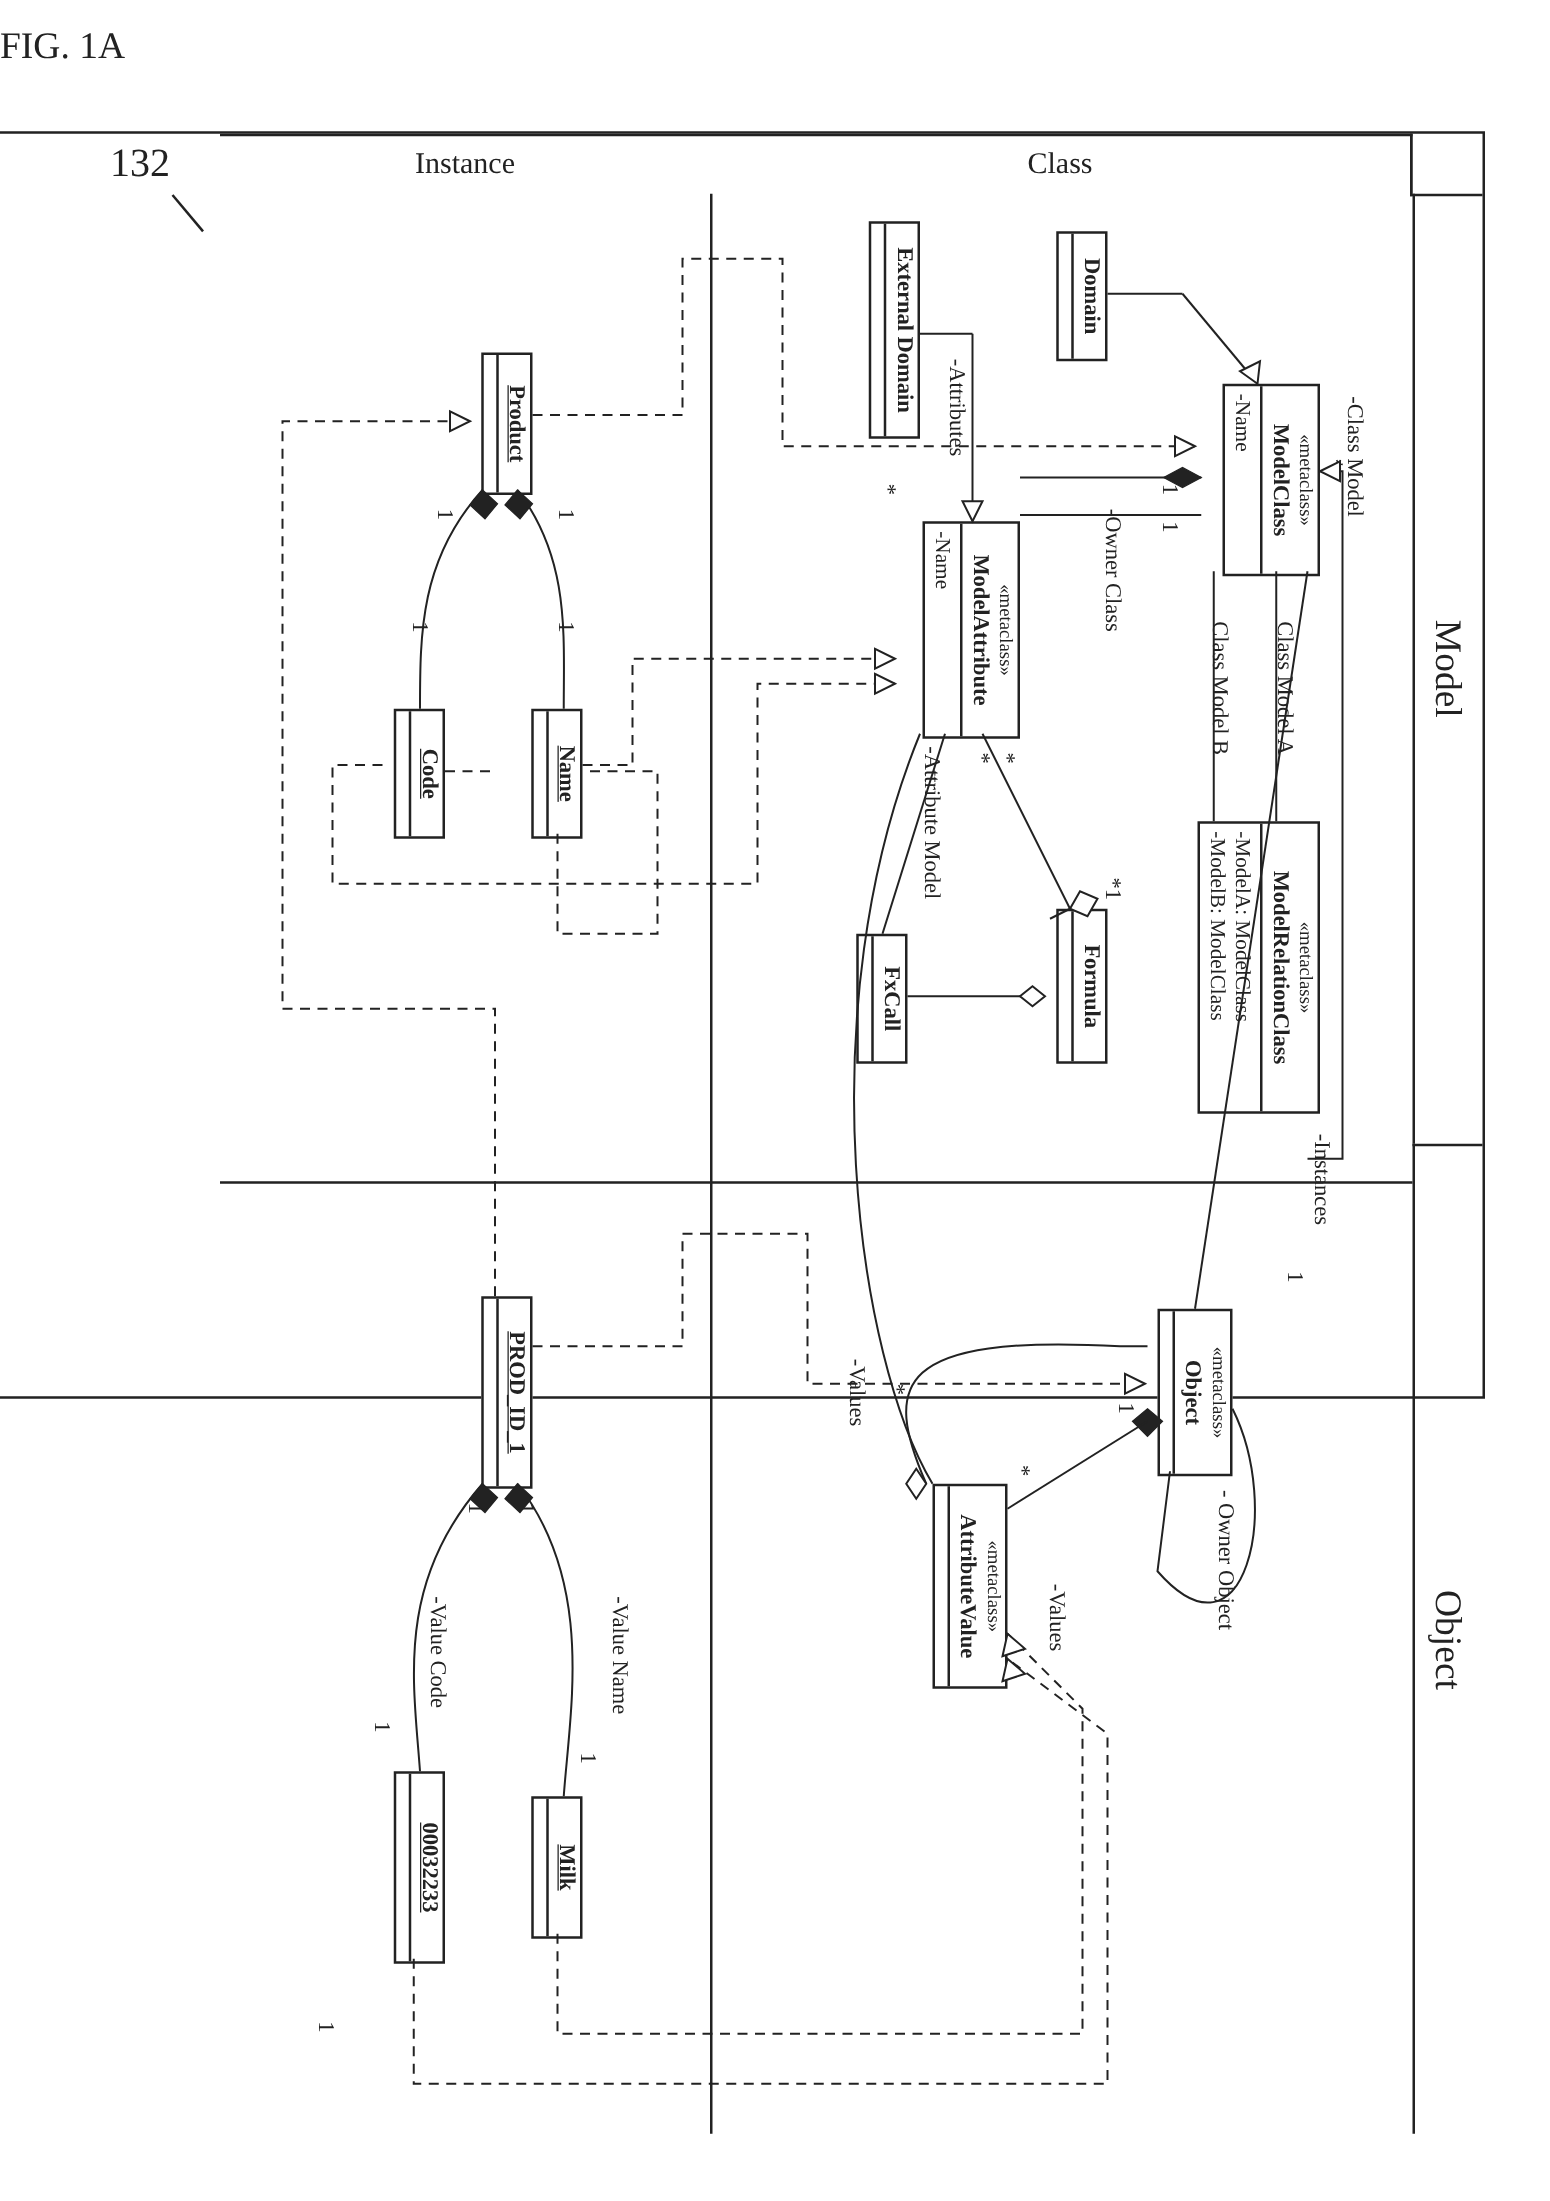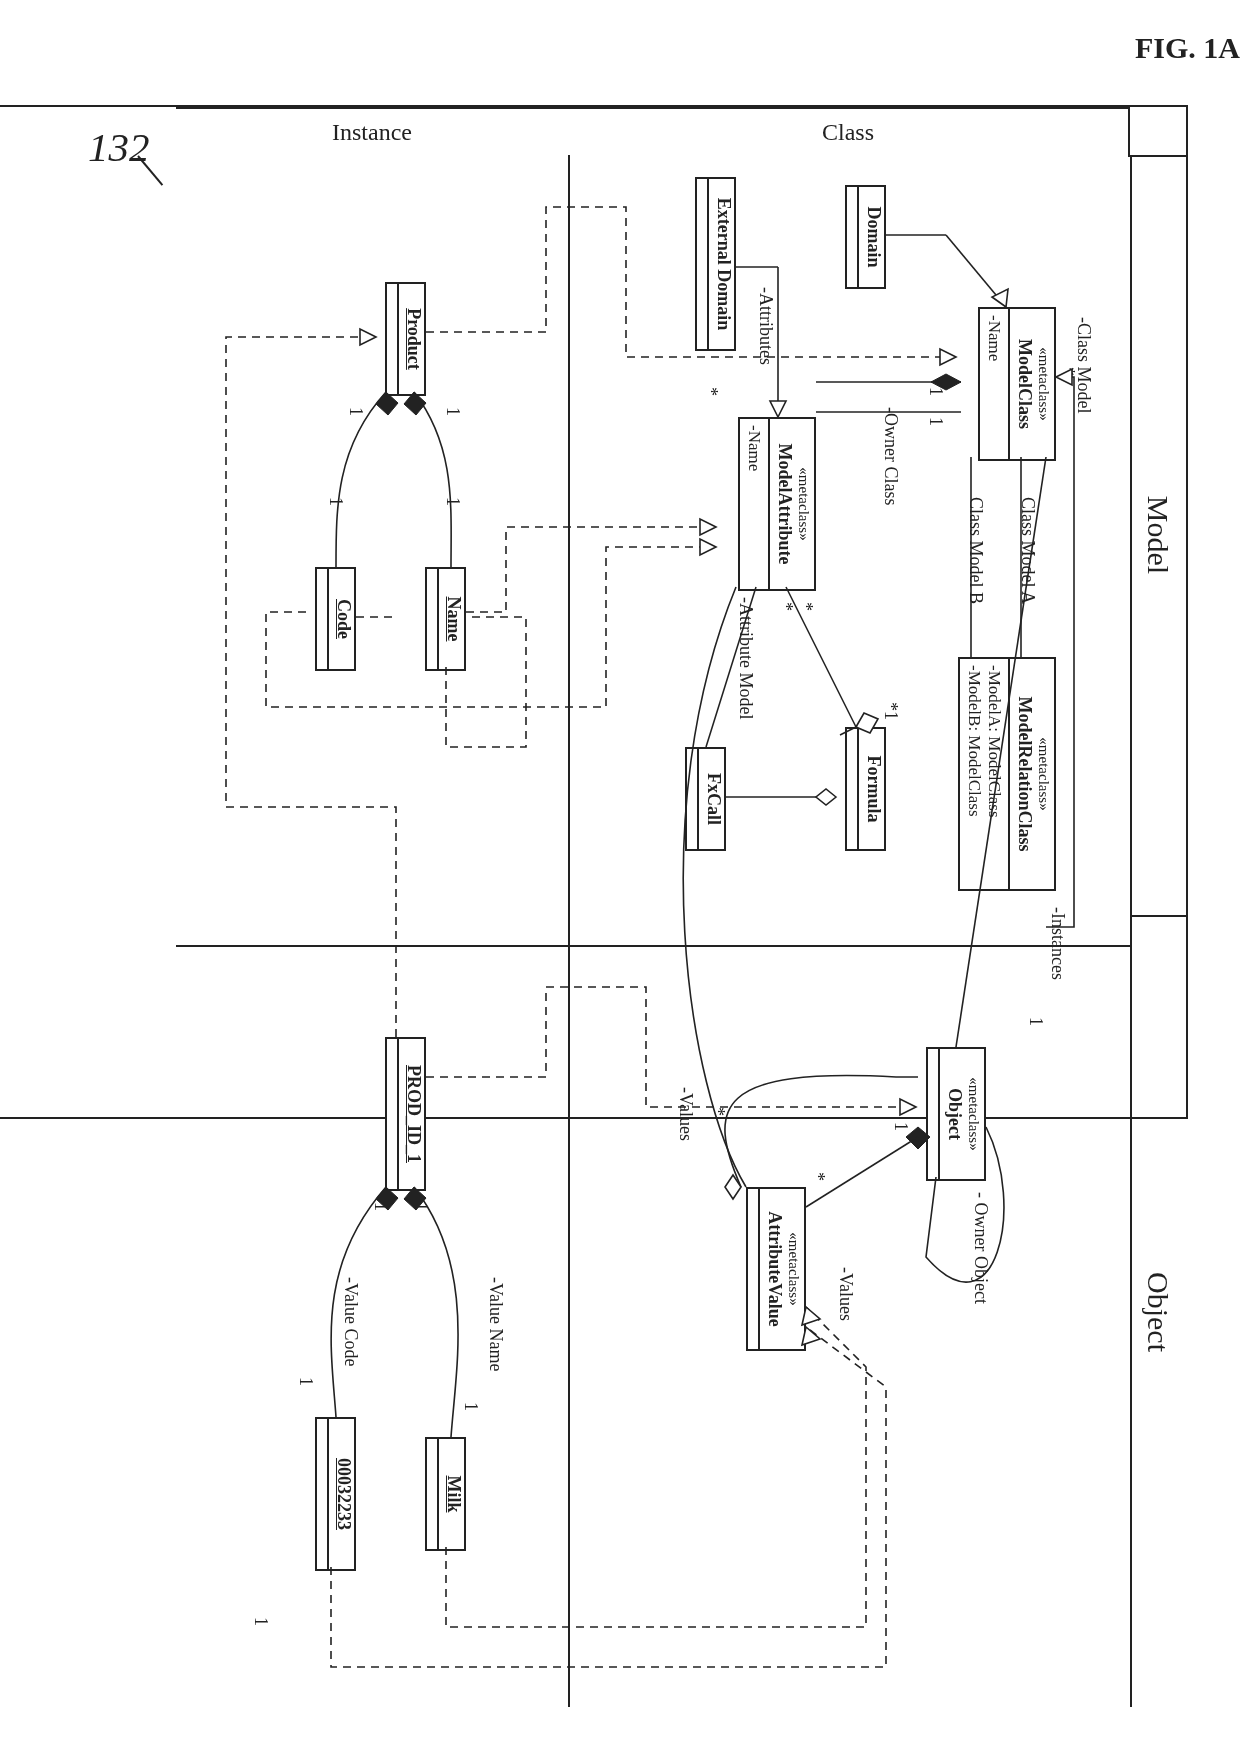--- a/index.html
+++ b/index.html
@@ -1,18 +1,18 @@
 <!DOCTYPE html>
 <html><head>
 <meta charset="utf-8">
 <style>
   html,body{margin:0;padding:0;background:#fff;font-family:"Times New Roman",serif;color:#222}
   .page{width:1240px;height:1761px;position:relative;transform-origin:top left}
-  .fig-title{position:absolute;top:31px;left:0;width:100%;text-align:right;font-weight:bold;font-size:30px}
-  .ref-num{position:absolute;top:123px;left:88px;font-style:italic;font-size:41px}
+  .fig-title{position:absolute;top:20px;left:0;width:100%;text-align:left;font-weight:normal;font-size:30px}
+  .ref-num{position:absolute;top:112px;left:88px;font-size:32px}
   .ref-line{position:absolute;top:155px;left:138px;width:38px;height:0;border-top:2px solid #222;transform:rotate(50deg);transform-origin:left center}
   .frame{position:absolute;top:105px;left:178px;width:1010px;height:1600px;border:2px solid #222;transform:rotate(90deg);transform-origin:top left;translate:1010px 0}
   
   .frame .header-row{position:absolute;top:0;left:48px;width:1552px;height:56px;display:flex}
   .frame .header-row div{flex:1;border-left:2px solid #222;border-bottom:2px solid #222;text-align:center;font-size:30px;line-height:56px}
   .frame .header-row div:first-child{border-left:none}
   .frame .side-col{position:absolute;top:56px;left:0;width:48px;height:954px;display:flex;flex-direction:column}
   .frame .side-col div{flex:1;border-top:none;border-right:2px solid #222;writing-mode:vertical-rl;transform:rotate(180deg);text-align:center;font-size:24px;display:flex;align-items:center;justify-content:center}
   .frame .side-col div:first-child{border-bottom:2px solid #222}
   .frame .header-row .h2{flex:0 0 760px}

